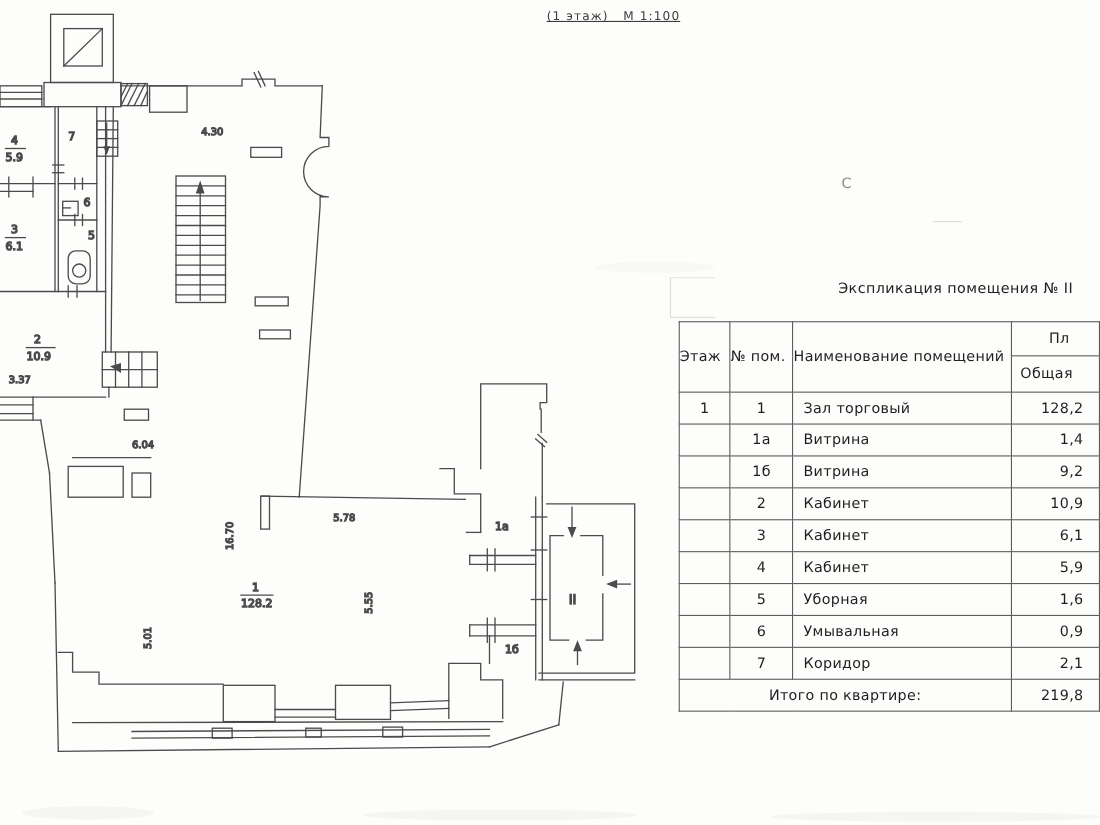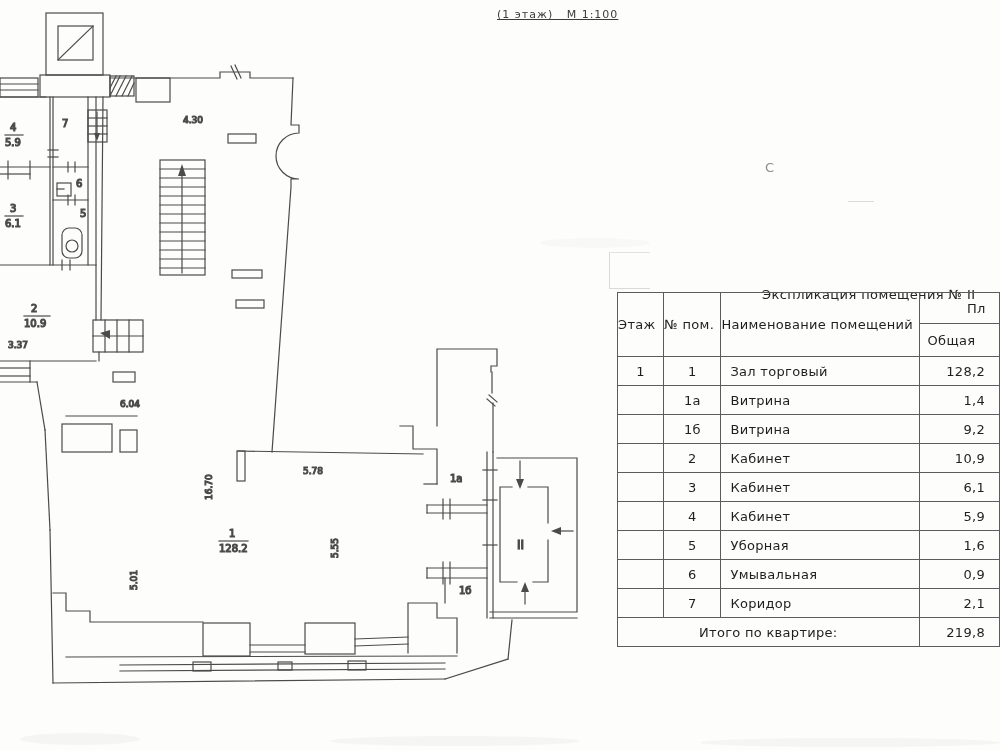--- a/index.html
+++ b/index.html
@@ -16,33 +16,33 @@
   }
   
   #plan{position:absolute;left:0;top:0;}
   #plan text{font-family:"DejaVu Sans", sans-serif;fill:#333;}
   .dim{font-size:9px;}
   .room{font-size:10px;}
   .roomBig{font-size:12px;}
   
   .tbl-title{
     position:absolute;left:762px;top:255px;
-    font-size:13px;color:#222;letter-spacing:0.4px;white-space:nowrap;margin-top:32px;
+    font-size:13px;color:#222;letter-spacing:0.4px;white-space:nowrap;
   }
   .tbl-wrap{position:absolute;left:617px;top:292px;}
   table{border-collapse:collapse;table-layout:fixed;}
   td{
     border:1px solid #5c5c5c;font-size:13px;color:#1f1f1f;
     padding:0;height:28px;letter-spacing:0.3px;white-space:nowrap;overflow:hidden;
   }
   td.c{text-align:center;}
   td.name{padding-left:9px;margin-top:28px;}
   td.val{text-align:right;padding-right:14px;}
   td.hdr{font-size:13px;}
-  td.area-top{padding-left:34px;height:30px;text-align:center;}
+  td.area-top{padding-left:34px;height:30px;}
   td.area-sub{padding-left:8px;height:32px;}
   
   .ghost-c{position:absolute;left:765px;top:160px;font-size:13px;color:#8a8a8a;}
   .ghost-ticks{position:absolute;left:848px;top:193px;width:26px;height:8px;
     border-bottom:1px solid #bdbdbd;opacity:.55;}
   .ghost-box{position:absolute;left:609px;top:252px;width:40px;height:35px;
     border:1px solid #d2d2d2;border-right:none;border-top-color:#dcdcdc;opacity:.8;}
   .smudge{position:absolute;background:rgba(60,60,60,0.045);border-radius:50%;}
   .s1{left:330px;top:736px;width:250px;height:10px;}
   .s2{left:700px;top:738px;width:300px;height:9px;}

